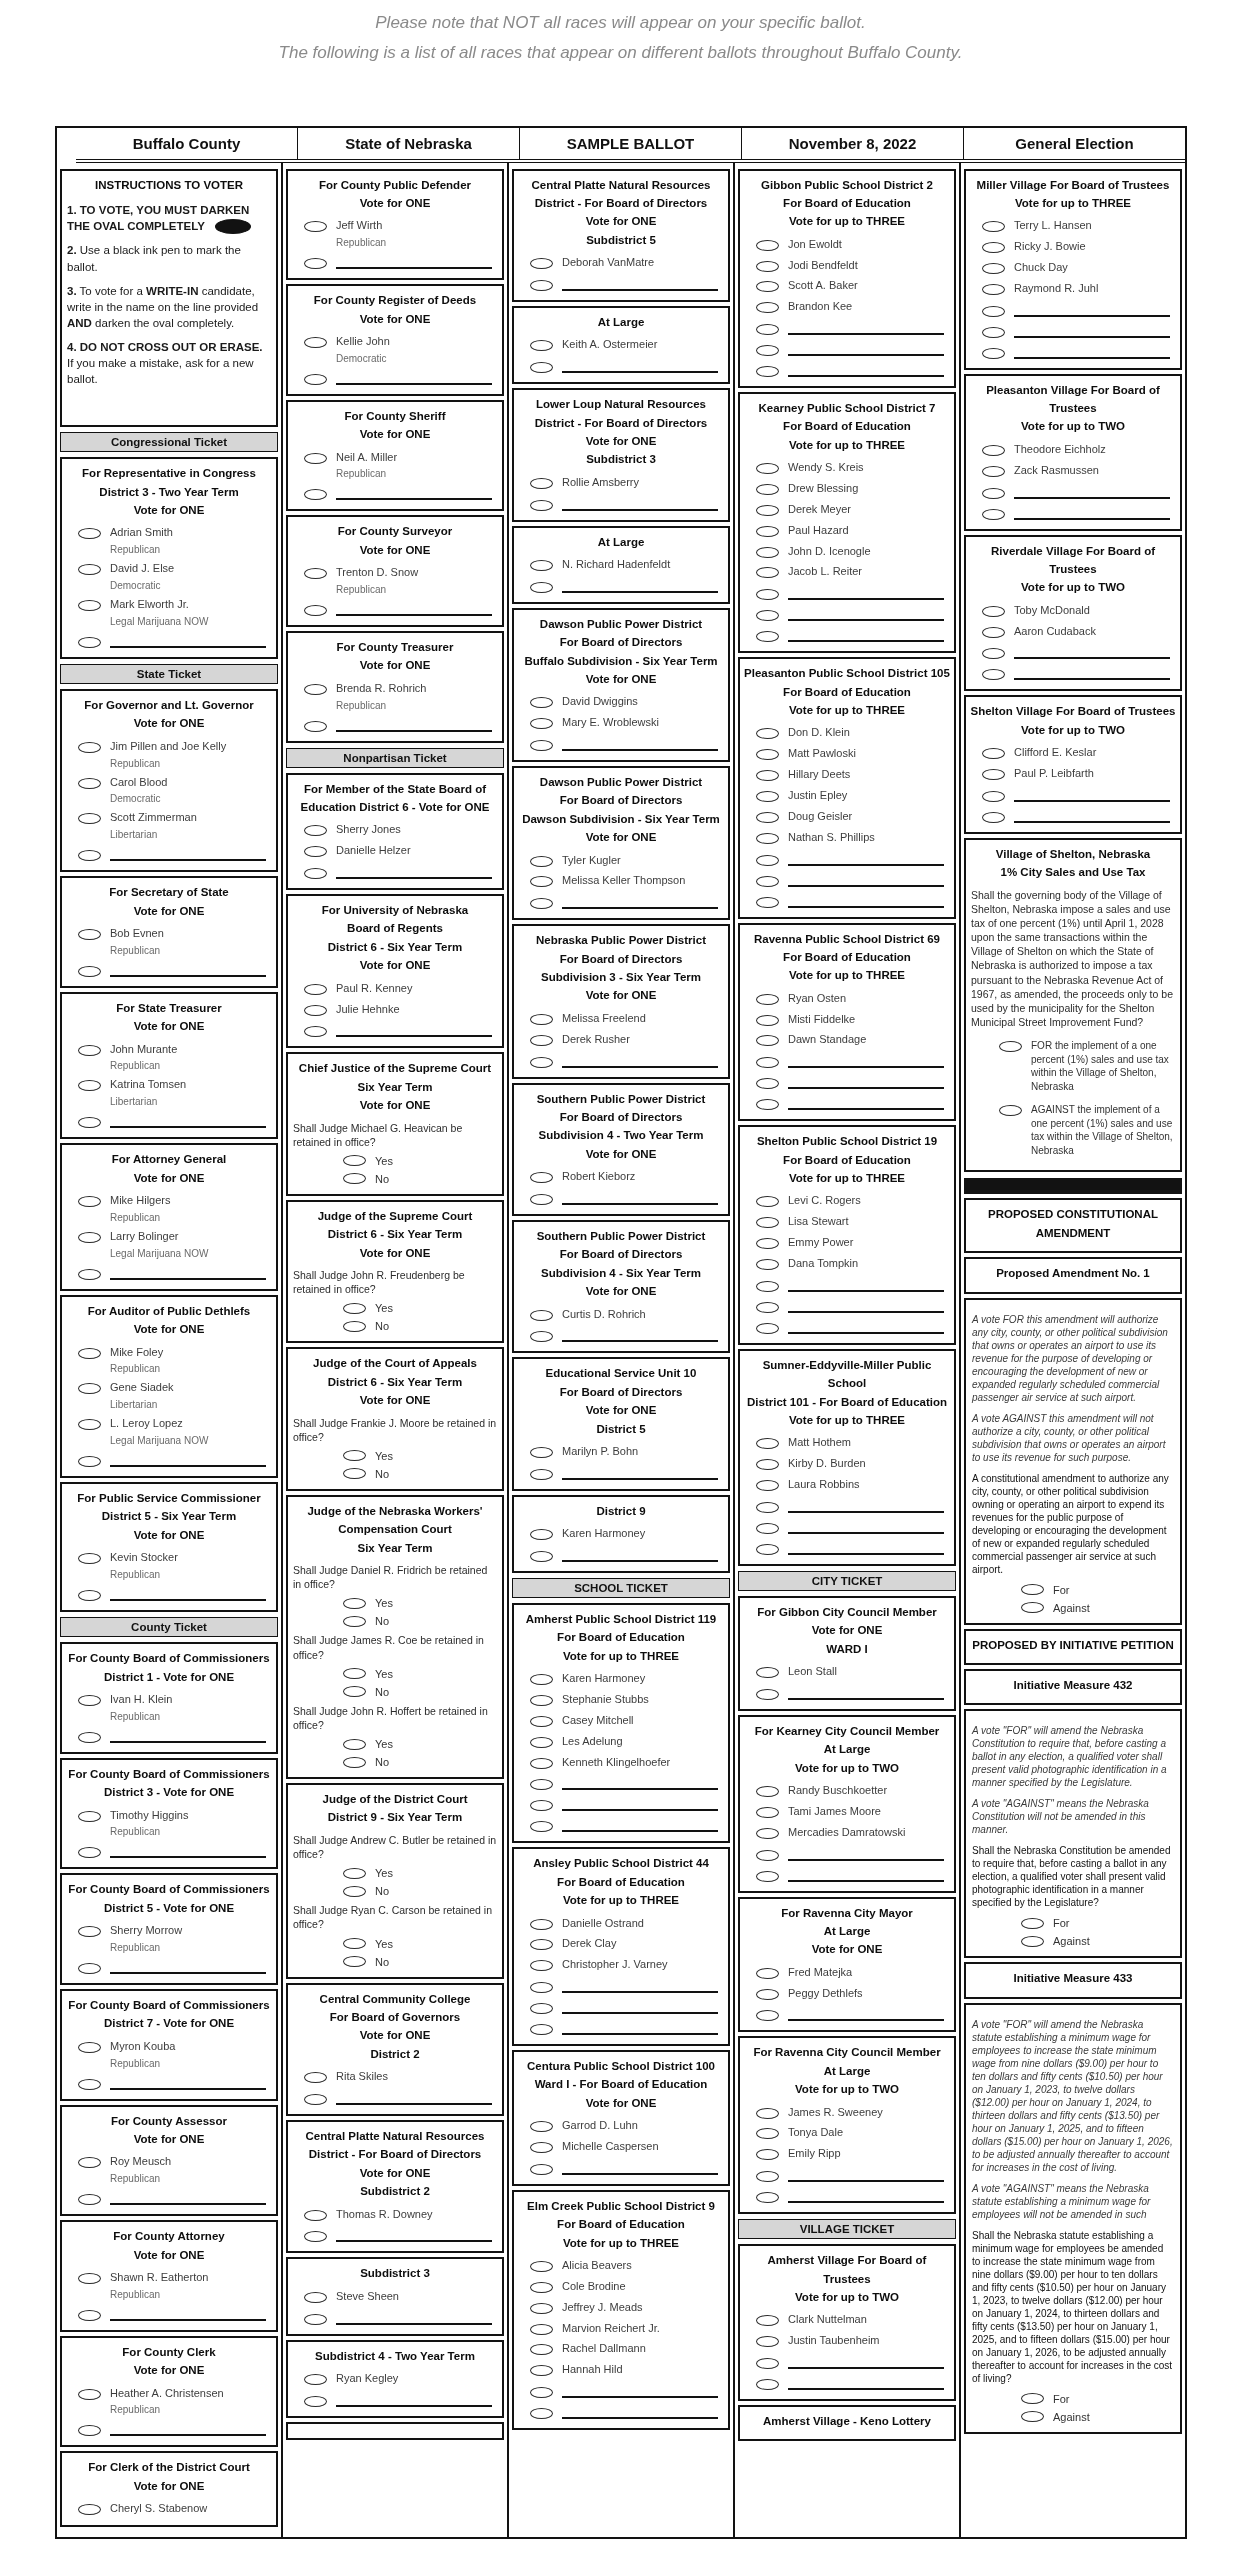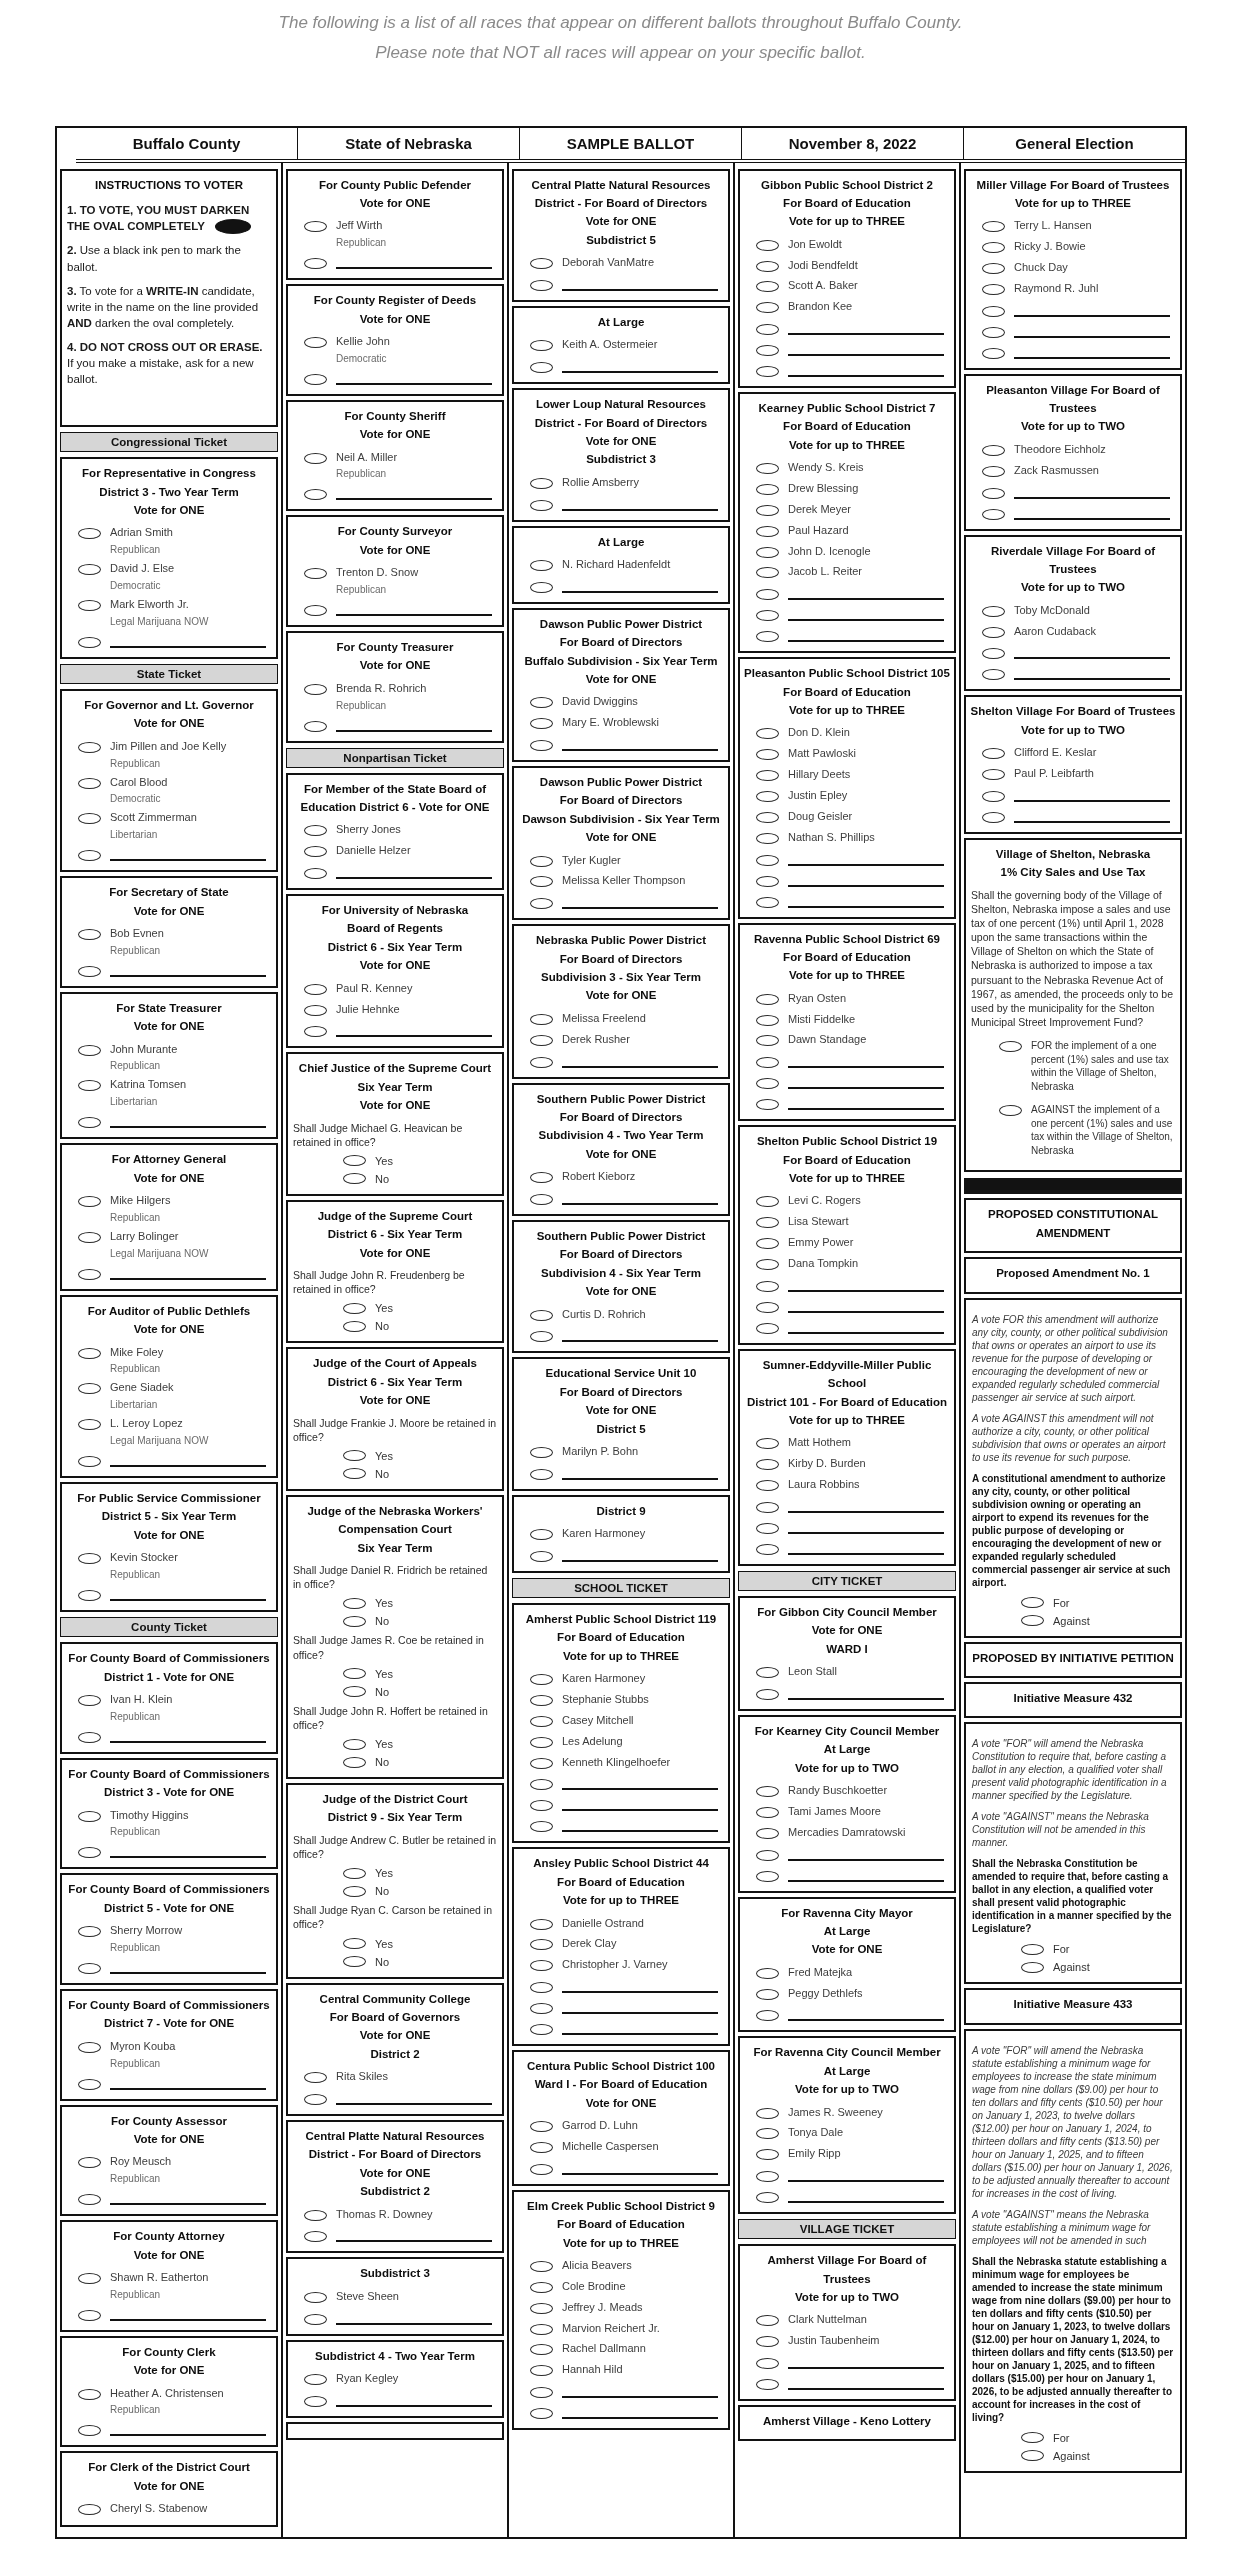--- a/index.html
+++ b/index.html
@@ -24,31 +24,31 @@
   .cname{font-size:11px;color:#3d3d3d;line-height:1.35;}
   .cparty{font-size:10px;color:#6a6a6a;margin-top:4px;}
   .wrow{align-items:flex-end;}
   .wline{border-bottom:2px solid #121212;flex:1;height:13px;margin-right:5px;}
   .opt-row{display:flex;align-items:center;gap:9px;margin:6px 0 0 52px;font-size:11px;color:#333;}
   .optb-row{display:flex;align-items:flex-start;gap:9px;margin:10px 2px 4px 30px;font-size:10px;color:#333;line-height:1.35;justify-content:center;}
   .optb-row .oval{margin-top:2px;}
   .question{font-size:10.5px;color:#2c2c2c;margin:6px 2px 2px;line-height:1.35;}
   .para{font-size:10px;margin:8px 3px;line-height:1.3;color:#222;}
   .para.i{font-style:italic;color:#3a3a3a;}
-  .para.b{font-weight:bold;color:#111;}
+  .para.b{font-weight:normal;color:#111;}
   .inst-item{font-size:11.5px;margin:8px 2px;line-height:1.4;color:#1a1a1a;}
   .inst-item .bold{font-weight:bold;}
   .inst{padding-bottom:30px;}
 </style>
 </head>
 <body>
 
 <div class="note">
+  <div>Please note that NOT all races will appear on your specific ballot.</div>
   <div>The following is a list of all races that appear on different ballots throughout Buffalo County.</div>
-  <div>Please note that NOT all races will appear on your specific ballot.</div>
 </div>
 
 <div class="ballot-table">
   <div class="head-row">
     <div class="head-cell">Buffalo County</div>
     <div class="head-cell">State of Nebraska</div>
     <div class="head-cell">SAMPLE BALLOT</div>
     <div class="head-cell">November 8, 2022</div>
     <div class="head-cell">General Election</div>
   </div>

